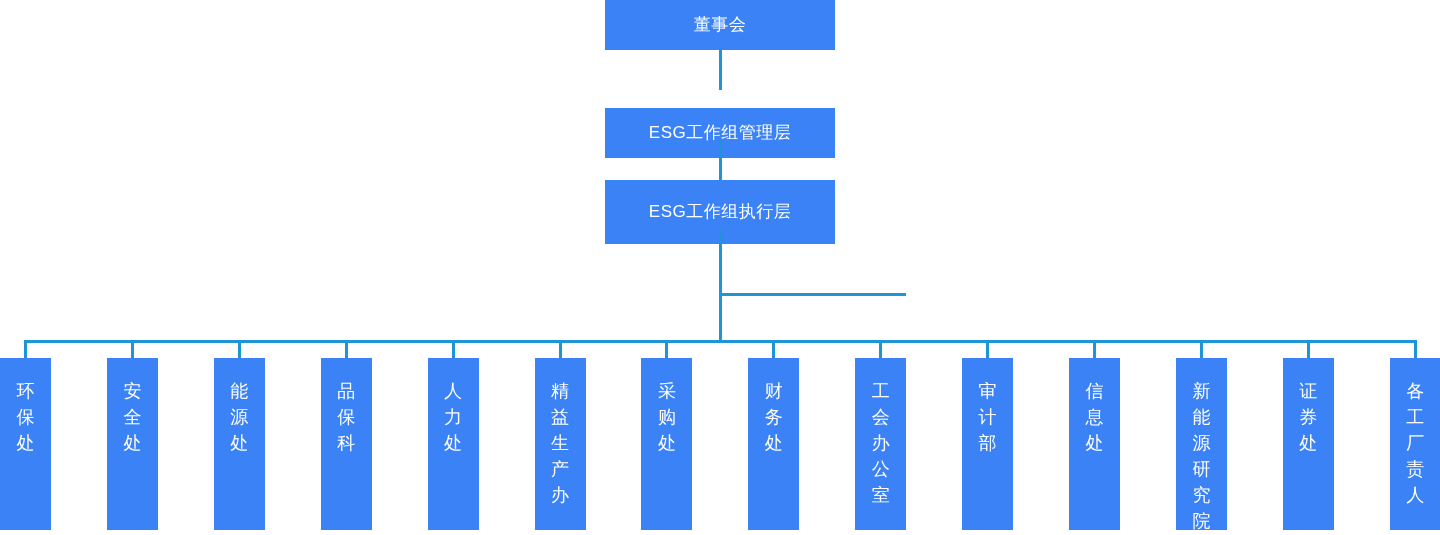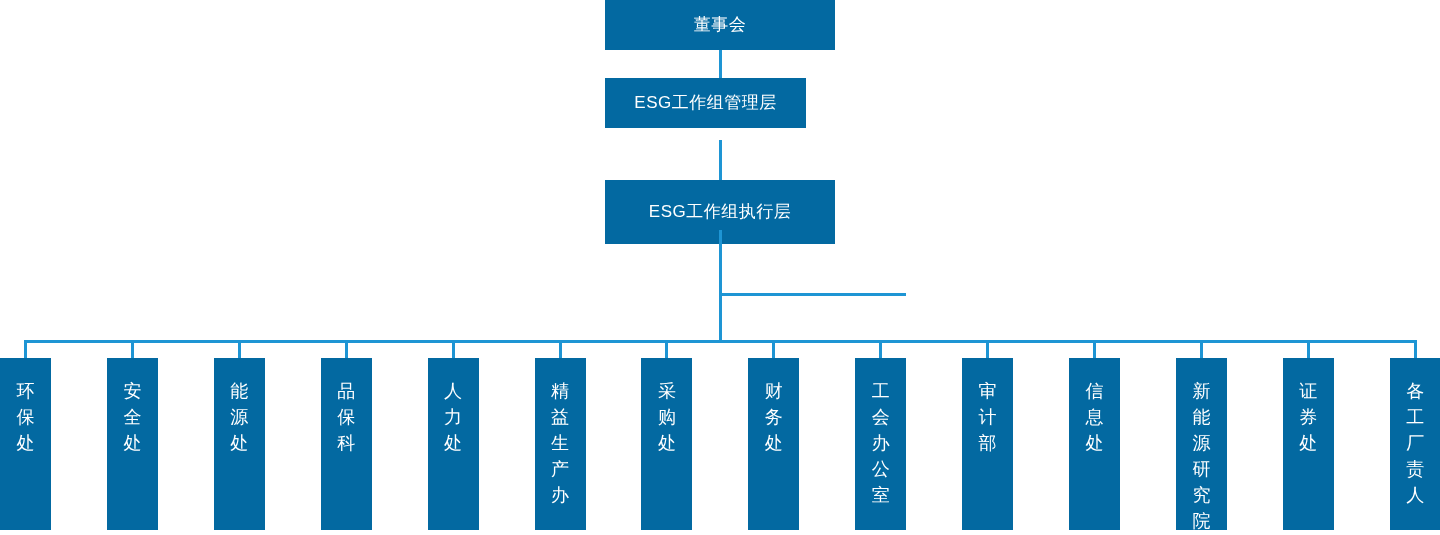--- a/index.html
+++ b/index.html
@@ -12,21 +12,21 @@
   }
   #chart-canvas {
     position: relative;
     width: 1440px;
     height: 535px;
     background: #ffffff;
     overflow: hidden;
   }
   .node-box {
     position: absolute;
-    background: #0369a1;
+    background: #3b82f6;
     color: #ffffff;
     box-sizing: border-box;
   }
   
   .top-node {
     display: flex;
     align-items: center;
     justify-content: center;
     font-size: 17px;
     letter-spacing: 0.5px;
@@ -57,21 +57,21 @@
 <body>
 
 <div id="chart-canvas">
 
   <div class="node-box top-node" style="left:605px; top:0px; width:230px; height:50px;">
     <span>董事会</span>
   </div>
 
   <div class="connector conn-v" style="left:719px; top:50px; height:40px;"></div>
 
-  <div class="node-box top-node" style="left:605px; top:78px; width:201px; height:50px;">
+  <div class="node-box top-node" style="left:605px; top:108px; width:230px; height:50px;">
     <span>ESG工作组管理层</span>
   </div>
 
   <div class="connector conn-v" style="left:719px; top:140px; height:40px;"></div>
 
   <div class="node-box top-node" style="left:605px; top:180px; width:230px; height:64px;">
     <span>ESG工作组执行层</span>
   </div>
 
   <div class="connector conn-v" style="left:719px; top:230px; height:113px;"></div>

